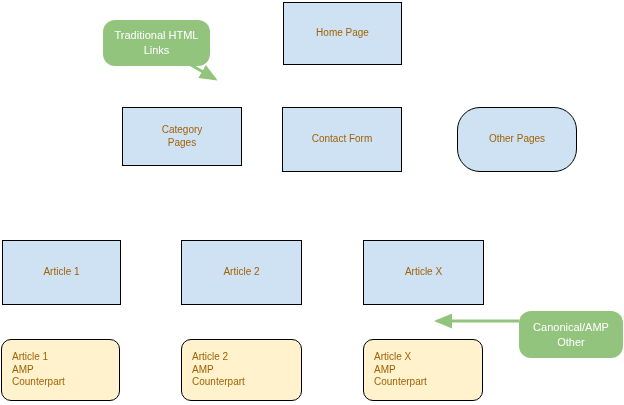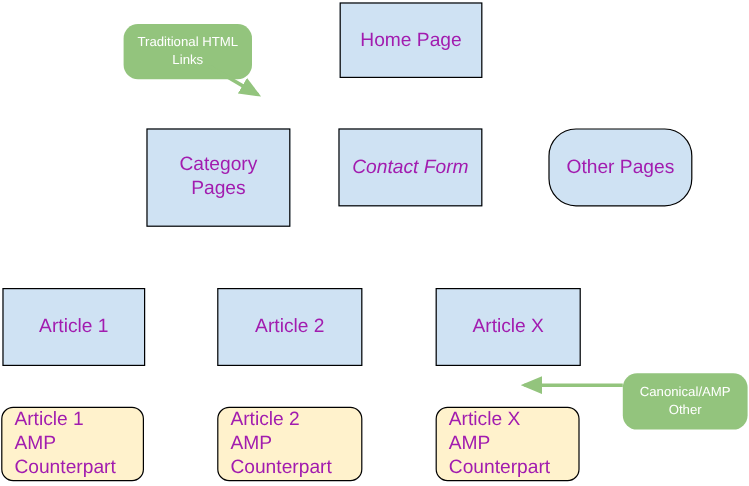--- a/index.html
+++ b/index.html
@@ -11,23 +11,23 @@
     overflow: hidden;
   }
   .node {
     position: absolute;
     box-sizing: border-box;
     display: flex;
     align-items: center;
     justify-content: center;
     text-align: center;
     white-space: pre-line;
-    font-size: 16px;
+    font-size: 10px;
     line-height: 1.25;
-    color: #a21caf;
+    color: #a16207;
   }
   .node.blue {
     background: #cfe2f3;
     border: 1px solid #000000;
   }
   .node.yellow {
     background: #fff2cc;
     border: 1px solid #000000;
     border-radius: 10px;
     justify-content: flex-start;
@@ -44,22 +44,22 @@
     white-space: pre-line;
     background: #93c47d;
     color: #ffffff;
     font-size: 11px;
     line-height: 1.35;
     border-radius: 12px;
     margin-top: 13px;
   }
   
   #home-page       { left: 283px; top: 2px;   width: 119px; height: 63px; }
-  #category-pages  { left: 122px; top: 107px; width: 120px; height: 82px; }
-  #contact-form    { left: 282px; top: 107px; width: 120px; height: 65px; font-style: italic; }
+  #category-pages  { left: 122px; top: 107px; width: 120px; height: 59px; }
+  #contact-form    { left: 282px; top: 107px; width: 120px; height: 65px; }
   #other-pages     { left: 457px; top: 107px; width: 120px; height: 65px; border-radius: 23px; }
   #article-1       { left: 2px;   top: 240px; width: 119px; height: 65px; }
   #article-2       { left: 181px; top: 240px; width: 121px; height: 65px; }
   #article-x       { left: 363px; top: 240px; width: 121px; height: 65px; }
   #article-1-amp   { left: 1px;   top: 339px; width: 119px; height: 62px; }
   #article-2-amp   { left: 181px; top: 339px; width: 121px; height: 62px; }
   #article-x-amp   { left: 363px; top: 339px; width: 120px; height: 62px; }
   #callout-traditional { left: 103px; top: 7px;   width: 107px; height: 46px; }
   #callout-canonical   { left: 519px; top: 298px; width: 104px; height: 47px; }
   #arrow-overlay {

